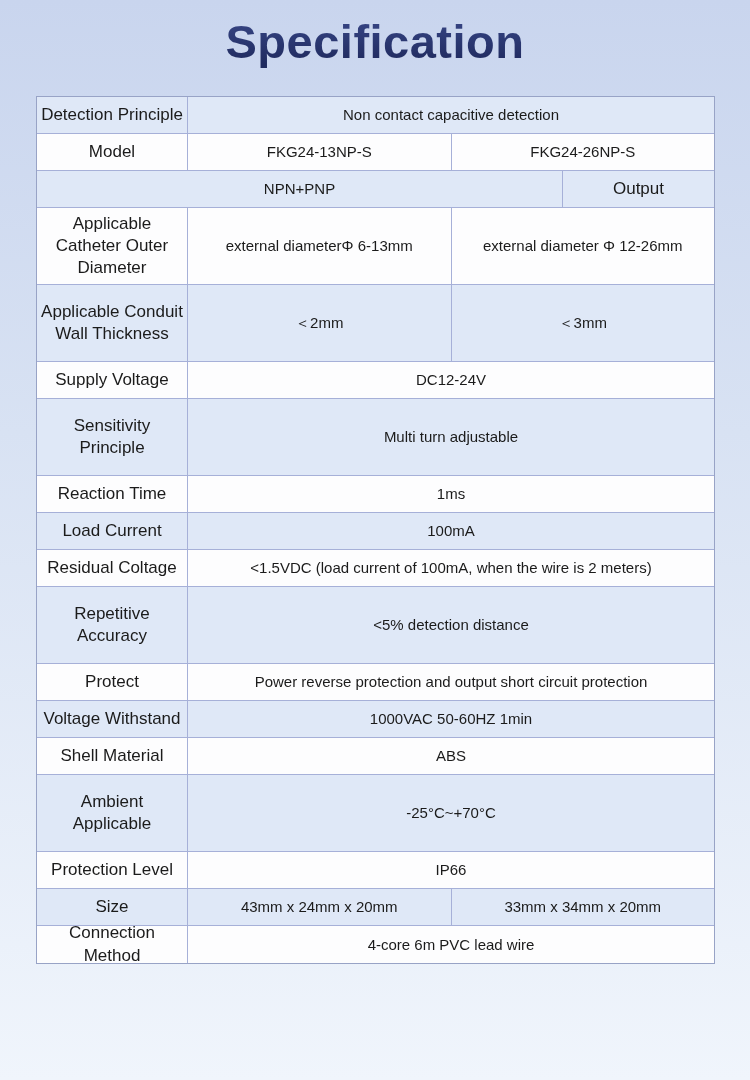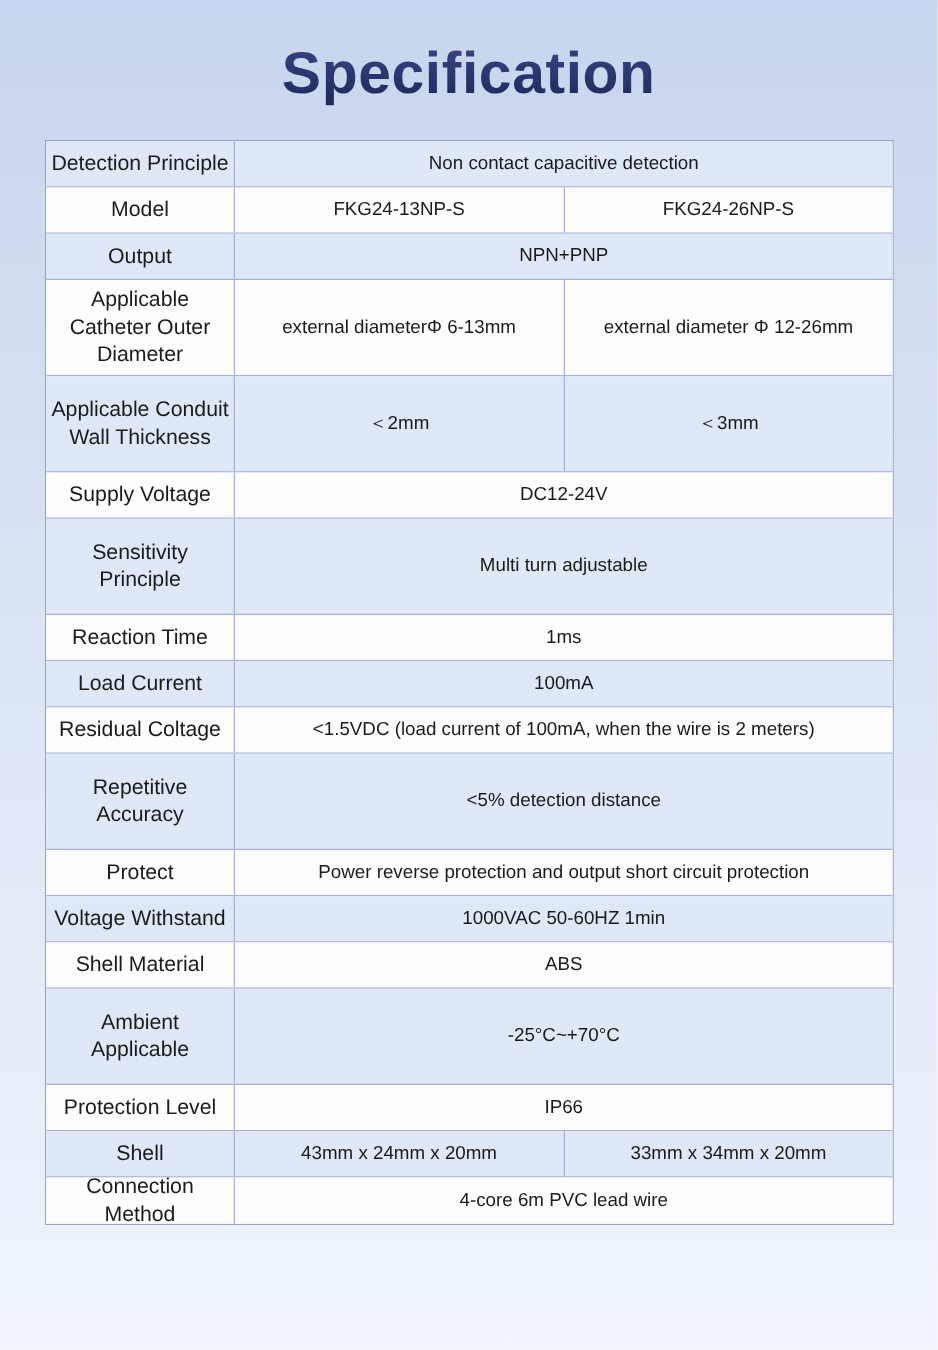--- a/index.html
+++ b/index.html
@@ -12,21 +12,21 @@
     --title-color:#273070;
   }
   *{margin:0;padding:0;box-sizing:border-box;}
   html,body{width:750px;height:1080px;overflow:hidden;}
   body{
     font-family:"Liberation Sans","DejaVu Sans",sans-serif;
     background:linear-gradient(180deg,var(--bg-top) 0%,#d8e2f3 40%,var(--bg-bottom) 100%);
     color:var(--text-color);
   }
   .page-title{
-    margin-top:24px;
+    margin-top:8px;
     height:66px;
     display:flex;
     align-items:center;
     justify-content:center;
     font-size:47px;
     font-weight:bold;
     letter-spacing:0.5px;
     color:var(--title-color);
     background:linear-gradient(180deg,#3d4c8e 0%,#1f2a5e 85%);
     -webkit-background-clip:text;
@@ -76,22 +76,22 @@
     <div class="row bg-blue">
       <div class="cell label">Detection Principle</div>
       <div class="cell value">Non contact capacitive detection</div>
     </div>
     <div class="row bg-white">
       <div class="cell label">Model</div>
       <div class="cell value">FKG24-13NP-S</div>
       <div class="cell value">FKG24-26NP-S</div>
     </div>
     <div class="row bg-blue">
+      <div class="cell value">NPN+PNP</div>
       <div class="cell label">Output</div>
-      <div class="cell value">NPN+PNP</div>
     </div>
     <div class="row bg-white tall">
       <div class="cell label">Applicable Catheter Outer Diameter</div>
       <div class="cell value">external diameterΦ 6-13mm</div>
       <div class="cell value">external diameter Φ 12-26mm</div>
     </div>
     <div class="row bg-blue tall">
       <div class="cell label">Applicable Conduit Wall Thickness</div>
       <div class="cell value">＜2mm</div>
       <div class="cell value">＜3mm</div>
@@ -134,21 +134,21 @@
     </div>
     <div class="row bg-blue tall">
       <div class="cell label">Ambient Applicable</div>
       <div class="cell value">-25°C~+70°C</div>
     </div>
     <div class="row bg-white">
       <div class="cell label">Protection Level</div>
       <div class="cell value">IP66</div>
     </div>
     <div class="row bg-blue">
-      <div class="cell label">Shell</div>
+      <div class="cell label">Size</div>
       <div class="cell value">43mm x 24mm x 20mm</div>
       <div class="cell value">33mm x 34mm x 20mm</div>
     </div>
     <div class="row bg-white">
       <div class="cell label">Connection Method</div>
       <div class="cell value">4-core 6m PVC lead wire</div>
     </div>
   </div>
 
 </body></html>

